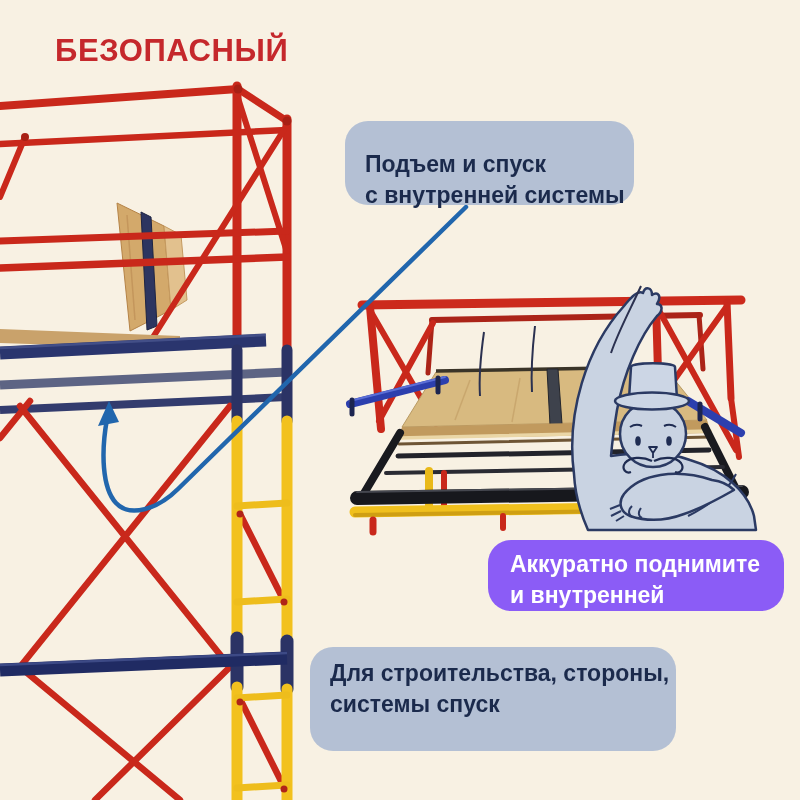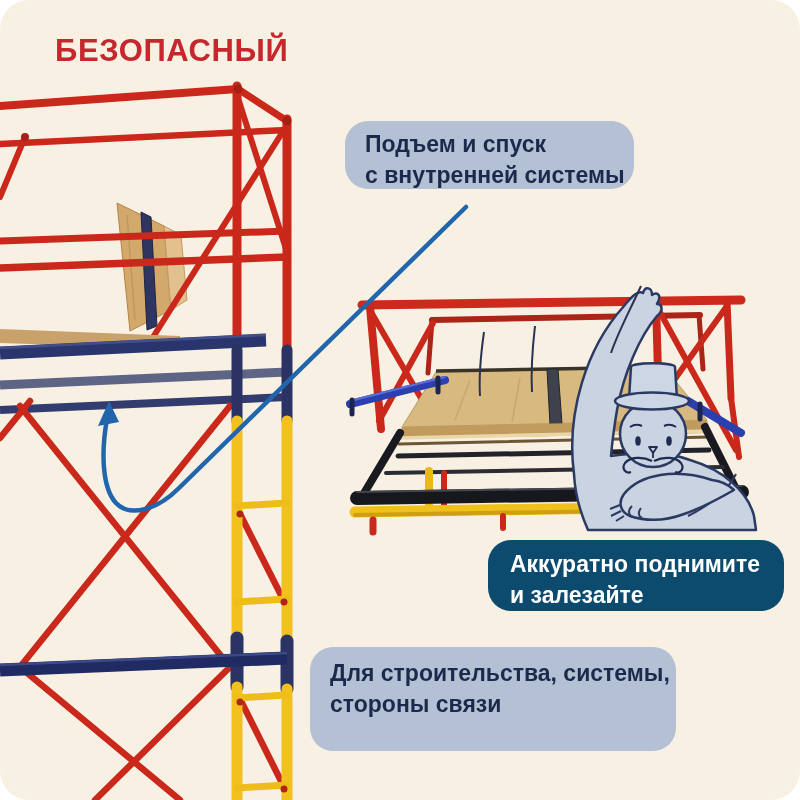--- a/index.html
+++ b/index.html
@@ -1,27 +1,27 @@
 <!DOCTYPE html>
 <html><head>
 <meta charset="utf-8">
 <style>
   html,body{margin:0;padding:0;}
   body{width:800px;height:800px;overflow:hidden;
        font-family:"Liberation Sans","DejaVu Sans",sans-serif;}
-  .page{position:relative;width:800px;height:800px;background:#f8f1e3;overflow:hidden;border-radius:29px;}
+  .page{position:relative;width:800px;height:800px;background:#f8f1e3;overflow:hidden;}
   .art{position:absolute;left:0;top:0;width:800px;height:800px;}
   .page-title{position:absolute;left:55px;top:33px;font-size:31px;font-weight:800;
       letter-spacing:.6px;color:#c5282c;}
   .bubble{position:absolute;border-radius:23px;background:#b4c0d4;color:#1b2a4c;
       font-size:23px;line-height:31px;font-weight:600;box-sizing:border-box;}
   .bubble span{display:block;white-space:nowrap;}
-  .callout-inside{left:345px;top:121px;width:289px;height:68px;padding:8px 20px;}
+  .callout-inside{left:345px;top:121px;width:289px;height:84px;padding:28px 20px;}
   .badge-climb{left:488px;top:540px;width:296px;height:71px;padding:9px 22px;
-      background:#0c4a6e;color:#ffffff;font-size:23px;}
+      background:#8b5cf6;color:#ffffff;font-size:23px;}
   .info-usage{left:310px;top:647px;width:366px;height:104px;padding:11px 20px;}
 </style>
 </head>
 <body>
 
 <div class="page">
 
   <svg class="art" viewBox="0 0 800 800">
 
     <g>
@@ -196,21 +196,21 @@
 
   <div class="page-title">БЕЗОПАСНЫЙ</div>
 
   <div class="bubble callout-inside">
     <span>Подъем и спуск</span>
     <span>с внутренней системы</span>
   </div>
 
   <div class="bubble badge-climb">
     <span>Аккуратно поднимите</span>
-    <span>и залезайте</span>
+    <span>и внутренней</span>
   </div>
 
   <div class="bubble info-usage">
-    <span>Для строительства, системы,</span>
-    <span>стороны связи</span>
+    <span>Для строительства, стороны,</span>
+    <span>системы спуск</span>
   </div>
 
 </div>
 
 </body></html>

